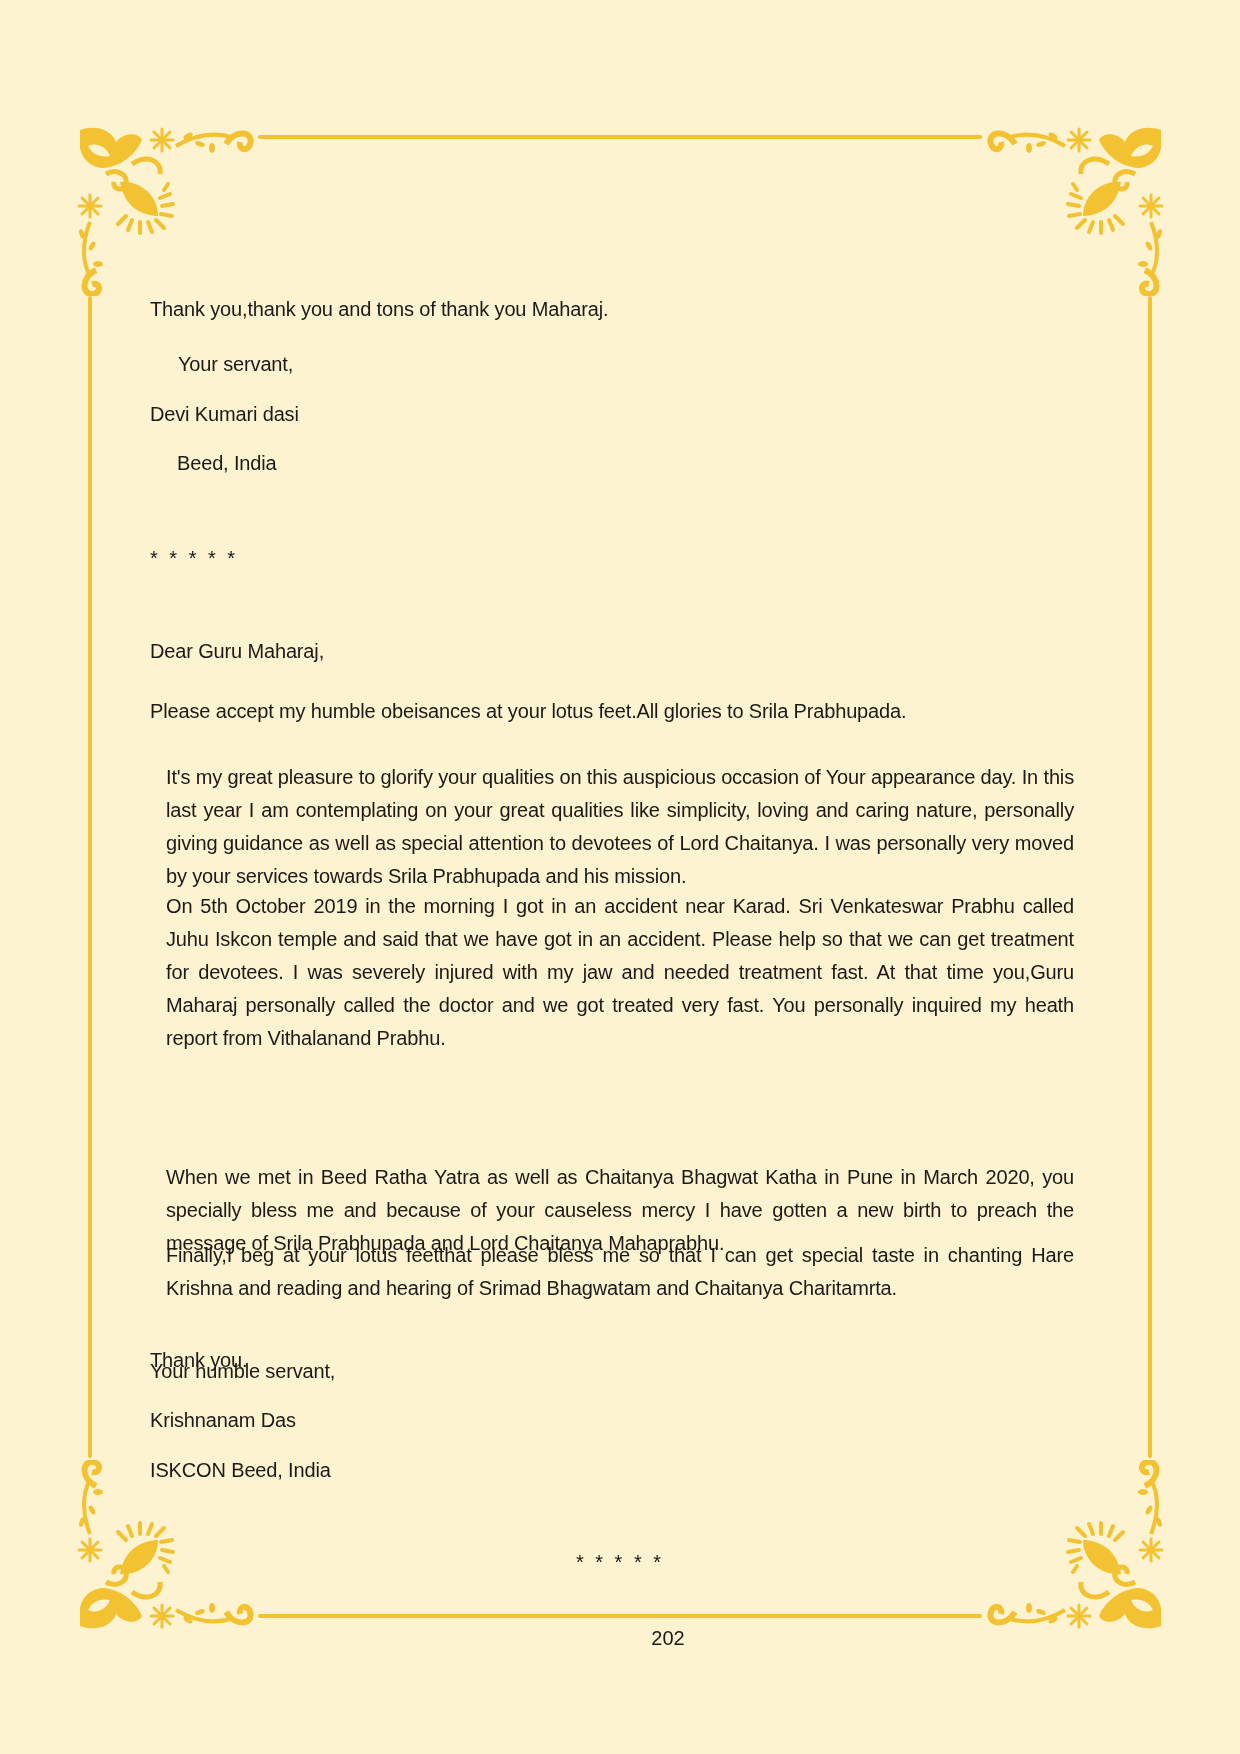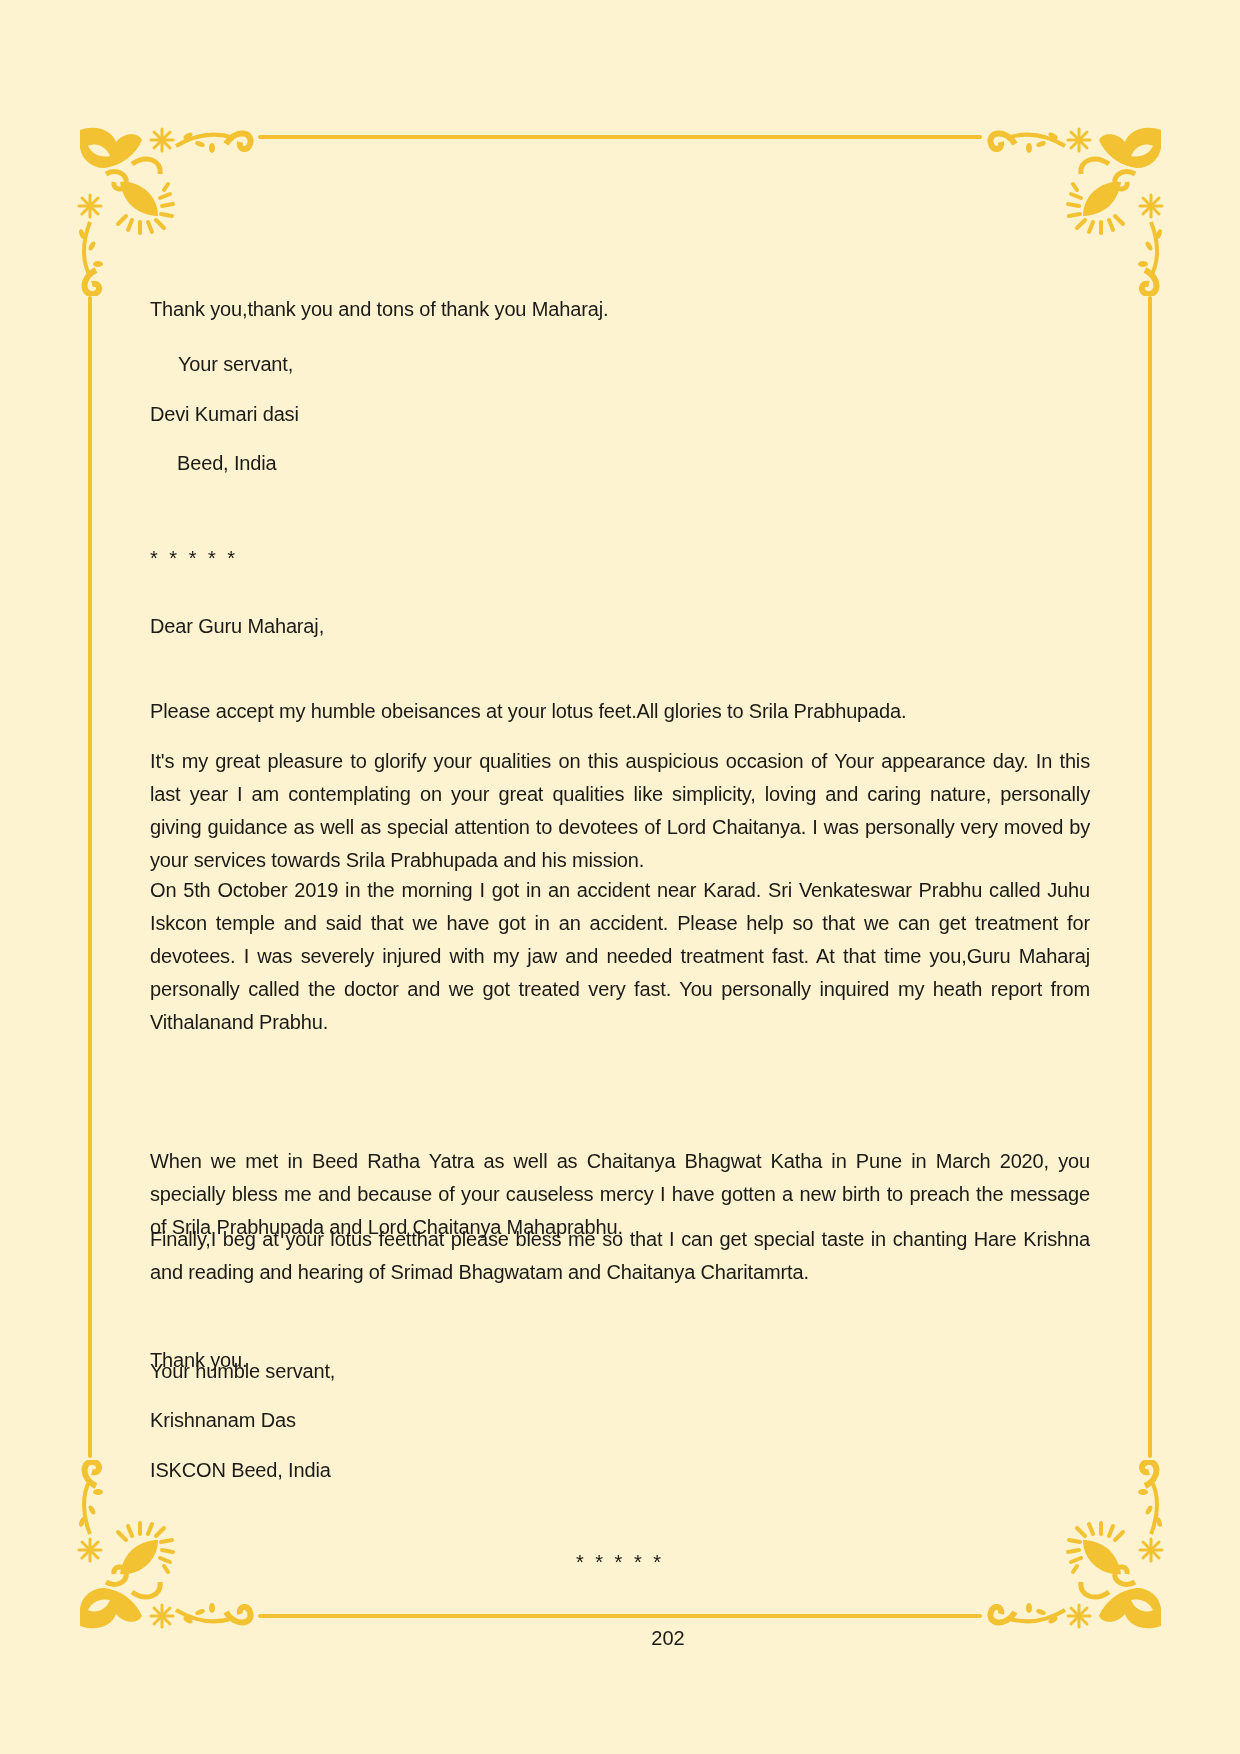--- a/index.html
+++ b/index.html
@@ -16,21 +16,21 @@
   .tr { left: 985px; top: 124px; transform: scaleX(-1); }
   .bl { left: 76px; top: 1460px; transform: scaleY(-1); }
   .br { left: 985px; top: 1460px; transform: scale(-1,-1); }
 
   .content {
     position: absolute; left: 150px; top: 0; width: 940px;
     font-size: 20px; letter-spacing: -0.15px;
   }
   .line { position: absolute; left: 0; white-space: nowrap; line-height: 33px; }
   .para { position: absolute; left: 0; width: 940px; line-height: 33px; text-align: justify; }
-  .para p { margin: 0; }
+  .para p { margin: 16px; }
   .stars { letter-spacing: 3px; }
   .center-stars { position: absolute; left: 0; width: 1240px; text-align: center; font-size: 20px; letter-spacing: 3px; }
   .page-number { position: absolute; left: 0; width: 1240px; text-align: center; font-size: 20px; padding-left: 48px; }
 </style>
 </head>
 <body>
 
 <div class="frame-line" style="left:258px; top:135px; width:724px; height:4px;"></div>
 <div class="frame-line" style="left:258px; top:1614px; width:724px; height:4px;"></div>
 <div class="frame-line" style="left:88px; top:296px; width:4px; height:1162px;"></div>
@@ -236,21 +236,21 @@
   </svg>
 </div>
 
 <div class="content">
   <div class="line" style="top:249px;margin-top:44px;">Thank you,thank you and tons of thank you Maharaj.</div>
   <div class="line" style="top:348px;margin-left:28px;">Your servant,</div>
   <div class="line" style="top:398px;">Devi Kumari dasi</div>
   <div class="line" style="top:447px;margin-left:27px;">Beed, India</div>
   <div class="line stars" style="top:542px;">* * * * *</div>
 
-  <div class="line" style="top:610px;text-align:center;">Dear Guru Maharaj,</div>
+  <div class="line" style="top:635px;text-align:center;">Dear Guru Maharaj,</div>
   <div class="line" style="top:695px;">Please accept my humble obeisances at your lotus feet.All glories to Srila Prabhupada.</div>
 
   <div class="para" style="top:745px;">
     <p>It's my great pleasure to glorify your qualities on this auspicious occasion of Your appearance day. In this last year I am contemplating on your great qualities like simplicity, loving and caring nature, personally giving guidance as well as special attention to devotees of Lord Chaitanya. I was personally very moved by your services towards Srila Prabhupada and his mission.</p>
   </div>
   <div class="para" style="top:874px;">
     <p>On 5th October 2019 in the morning I got in an accident near Karad. Sri Venkateswar Prabhu called Juhu Iskcon temple and said that we have got in an accident. Please help so that we can get treatment for devotees. I was severely injured with my jaw and needed treatment fast. At that time you,Guru Maharaj personally called the doctor and we got treated very fast. You personally inquired my heath report from Vithalanand Prabhu.</p>
   </div>
   <div class="para" style="top:1145px;">
     <p>When we met in Beed Ratha Yatra as well as Chaitanya Bhagwat Katha in Pune in March 2020, you specially bless me and because of your causeless mercy I have gotten a new birth to preach the message of Srila Prabhupada and Lord Chaitanya Mahaprabhu.</p>

